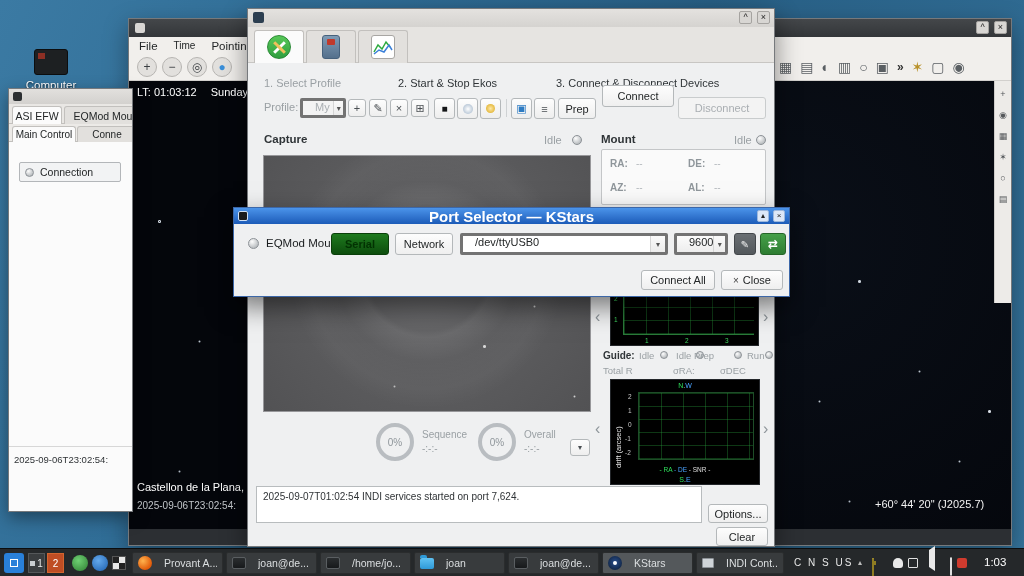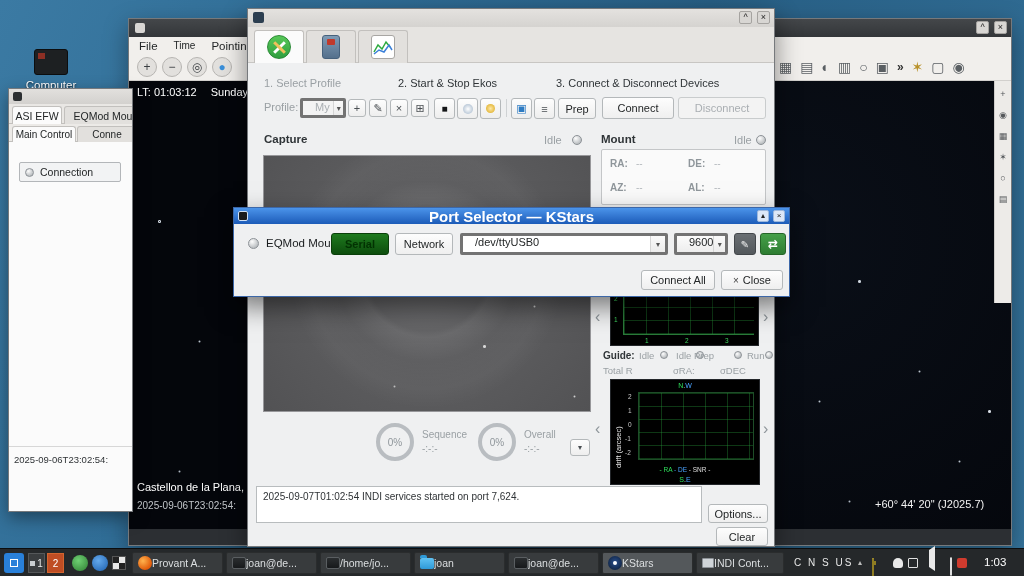--- a/index.html
+++ b/index.html
@@ -34,21 +34,21 @@
   .ggrid{position:absolute;background-image:
     repeating-linear-gradient(0deg,rgba(40,160,60,.35) 0 1px,transparent 1px 13px),
     repeating-linear-gradient(90deg,rgba(40,160,60,.35) 0 1px,transparent 1px 22px);}
   .chev{position:absolute;font-size:16px;color:#8f969b;line-height:1;}
   .tab{position:absolute;display:flex;align-items:center;justify-content:center;font-size:10.5px;color:#232627;
     background:#e2e0dd;border:1px solid #c2c0bd;border-bottom:none;border-radius:3px 3px 0 0;white-space:nowrap;overflow:hidden;}
   .tab.active{background:#fbfbfb;}
   
   #taskbar{position:absolute;left:0;bottom:0;width:1024px;height:28px;background:#25282a;border-top:1px solid #0c0d0e;z-index:50;}
   .task{position:absolute;top:3px;height:22px;background:#383b3d;border:1px solid #2a2c2d;border-radius:2px;
-    display:flex;align-items:center;gap:0;padding:0 5px;overflow:hidden;}
+    display:flex;align-items:center;gap:12px;padding:0 5px;overflow:hidden;}
   .task .tlabel{font-size:10.5px;color:#dcdfe1;white-space:nowrap;overflow:hidden;}
   .task.active{background:#54585b;}
   .icon-ff{width:14px;height:14px;border-radius:50%;background:radial-gradient(circle at 35% 35%,#ffb24d,#e25b0a 70%);flex:none;}
   .icon-term{width:14px;height:12px;background:linear-gradient(#2b2e30,#17191b);border:1px solid #5a5e61;border-radius:2px;flex:none;}
   .icon-folder{width:14px;height:11px;background:linear-gradient(#5fc1f2,#2f9ad8);border-radius:2px;flex:none;position:relative;}
   .icon-folder::before{content:"";position:absolute;top:-3px;left:0;width:7px;height:3px;background:#2f9ad8;border-radius:2px 2px 0 0;}
   .icon-kstars{width:14px;height:14px;border-radius:50%;background:radial-gradient(circle at 50% 45%,#2a4f8c,#122748 75%);position:relative;flex:none;}
   .icon-kstars::after{content:"";position:absolute;left:5px;top:5px;width:4px;height:4px;background:#fff;border-radius:50%;}
   .icon-window{width:12px;height:10px;background:#cfd4d8;border:1px solid #8d9297;border-radius:1px;flex:none;}
   .trayico{position:absolute;top:9px;}
@@ -247,21 +247,21 @@
     <div class="tbtn" style="left:263px;top:89px;width:21px;height:21px;">
         <span style="color:#2e7cc3;">▣</span>
       </div>
     <div class="tbtn" style="left:286px;top:89px;width:21px;height:21px;">
         <span>≡</span>
       </div>
     <div class="btn" style="left:310px;top:89px;width:38px;height:21px;">
         <span>Prep</span>
       </div>
 
-    <div class="btn" style="left:354px;top:88px;width:72px;height:22px;">
+    <div class="btn" style="left:354px;top:76px;width:72px;height:22px;">
         <span>Connect</span>
       </div>
     <div class="btn disabled" style="left:430px;top:88px;width:88px;height:22px;">
         <span>Disconnect</span>
       </div>
 
     <span class="abs lbl bold" style="left:16px;top:124px;font-size:11.5px;color:#2f3437;">Capture</span>
     <span class="abs lbl dim" style="left:296px;top:125px;">Idle</span>
     <div class="led" style="left:324px;top:126px;"></div>
     <span class="abs lbl bold" style="left:353px;top:124px;font-size:11.5px;color:#2f3437;">Mount</span>

